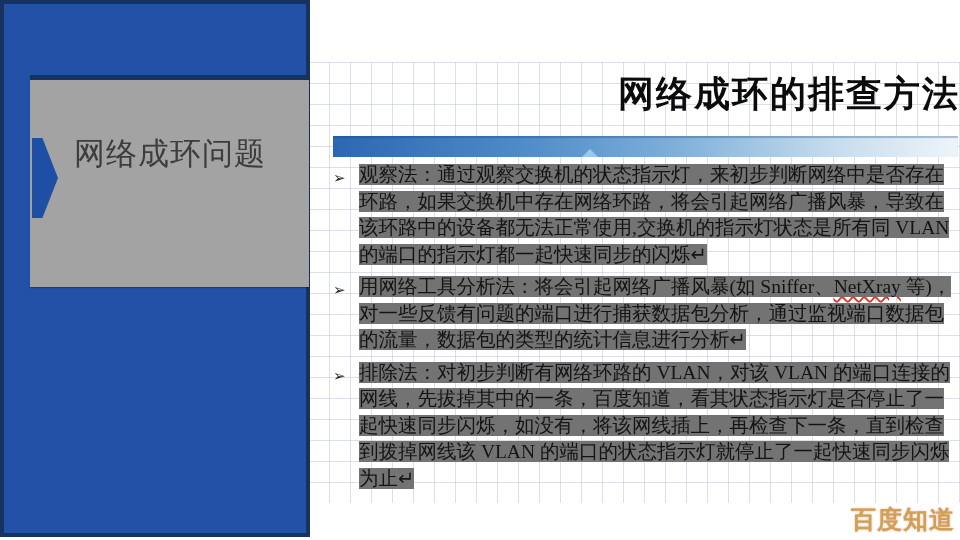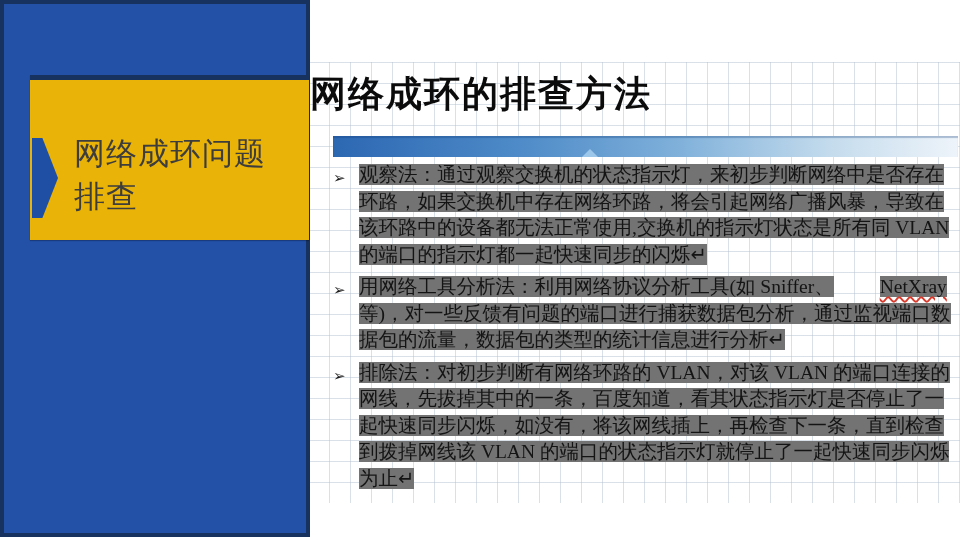--- a/index.html
+++ b/index.html
@@ -17,38 +17,38 @@
   }
 
   
   .blue-panel {
     position:absolute; left:0; top:0; width:310px; height:537px;
     background:#2351a8; border:4px solid #17325f;
   }
 
   
   .white-card {
-    position:absolute; left:26px; top:71px; width:279px; height:165px;
-    background:#eab308; border-top:5px solid #17325f;
+    position:absolute; left:26px; top:71px; width:279px; height:212px;
+    background:#a3a3a3; border-top:5px solid #17325f;
     box-shadow:0 1px 1px rgba(0,0,0,0.25);
   }
   .chevron {
     position:absolute; left:2px; top:58px; width:26px; height:80px;
     background:#1f4fa4;
     clip-path:polygon(0 0, 40% 0, 100% 50%, 40% 100%, 0 100%);
   }
   .card-title {
     position:absolute; left:44px; top:52px; width:225px;
     font-size:31px; line-height:43px; color:#3d3d3d; letter-spacing:1px;
   }
 
   
   .main-title {
     position:absolute; left:310px; top:70px; width:650px;
-    text-align:left; font-family:"Liberation Serif", serif; font-weight:bold;
+    text-align:right; font-family:"Liberation Serif", serif; font-weight:bold;
     font-size:36px; color:#0b0b0b; letter-spacing:2px;
   }
 
   
   .divider-bar {
     position:absolute; left:333px; top:136px; width:625px; height:21px;
     background:linear-gradient(to right,#2c67b2 0%, #4e8bc8 30%, #7fb0da 55%, #c5dced 80%, #eef4fa 100%);
     box-shadow:inset 0 2px 1px rgba(16,60,120,0.30);
   }
   .divider-bar .tri {
@@ -63,61 +63,61 @@
     font-family:"Liberation Serif", serif; font-size:19.5px;
     line-height:26.5px; color:#141414;
   }
   .bullet { display:flex; margin-bottom:6px; }
   .bullet .marker {
     flex:none; width:26px; font-family:"DejaVu Sans", sans-serif;
     font-size:15px; padding-top:3px; color:#1d1d1d;
   }
   .bullet .text { flex:1; }
   .bullet .seg { background:#737373; box-decoration-break:clone; -webkit-box-decoration-break:clone; }
-  .misspell { text-decoration:underline wavy #d93a2b; text-decoration-thickness:2px; text-underline-offset:3px;margin-left:46px; }
+  .misspell { text-decoration:underline wavy #d93a2b; text-decoration-thickness:2px; text-underline-offset:3px; }
 
   
   .watermark {
     position:absolute; left:851px; top:503px;
     font-size:25px; font-weight:bold; letter-spacing:1px;
     color:#d2a052; text-shadow:0 0 2px rgba(198,94,62,0.55);
   }
 </style>
 </head>
 <body>
 
 <div class="stage">
 
   <div class="grid-bg"></div>
 
   <div class="blue-panel">
     <div class="white-card">
       <div class="chevron"></div>
       <div class="card-title">
         <div>网络成环问题</div>
-        <div>排查</div>
       </div>
     </div>
   </div>
 
   <div class="main-title">网络成环的排查方法</div>
 
   <div class="divider-bar">
     <div class="tri"></div>
   </div>
 
   <div class="bullets">
       <div class="bullet">
         <span class="marker">➢</span>
         <span class="text"><span class="seg">观察法：通过观察交换机的状态指示灯，来初步判断网络中是否存在环路，如果交换机中存在网络环路，将会引起网络广播风暴，导致在该环路中的设备都无法正常使用,交换机的指示灯状态是所有同 VLAN 的端口的指示灯都一起快速同步的闪烁↵</span></span>
       </div>
       <div class="bullet">
         <span class="marker">➢</span>
-        <span class="text"><span class="seg">用网络工具分析法：利用网络协议分析工具(如 Sniffer、</span><span class="seg misspell">NetXray</span><span class="seg"> 等)，对一些反馈有问题的端口进行捕获数据包分析，通过监视端口数据包的流量，数据包的类型的统计信息进行分析↵</span></span>
+        <span class="text"><span class="seg">用网络工具分析法：将会引起网络广播风暴(如 Sniffer、</span><span class="seg misspell">NetXray</span><span class="seg"> 等)，对一些反馈有问题的端口进行捕获数据包分析，通过监视端口数据包的流量，数据包的类型的统计信息进行分析↵</span></span>
       </div>
       <div class="bullet">
         <span class="marker">➢</span>
         <span class="text"><span class="seg">排除法：对初步判断有网络环路的 VLAN，对该 VLAN 的端口连接的网线，先拔掉其中的一条，百度知道，看其状态指示灯是否停止了一起快速同步闪烁，如没有，将该网线插上，再检查下一条，直到检查到拨掉网线该 VLAN 的端口的状态指示灯就停止了一起快速同步闪烁为止↵</span></span>
       </div>
     </div>
 
+  <div class="watermark">百度知道</div>
 
 </div>
 
 </body></html>

